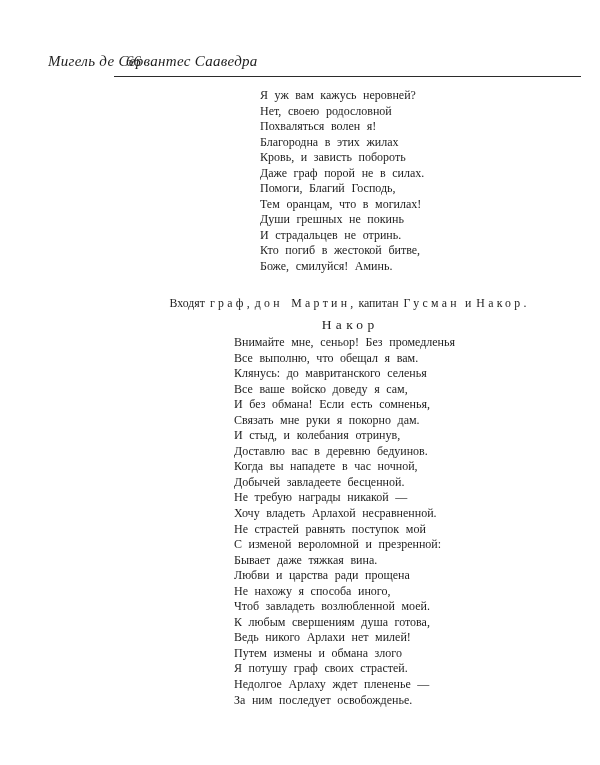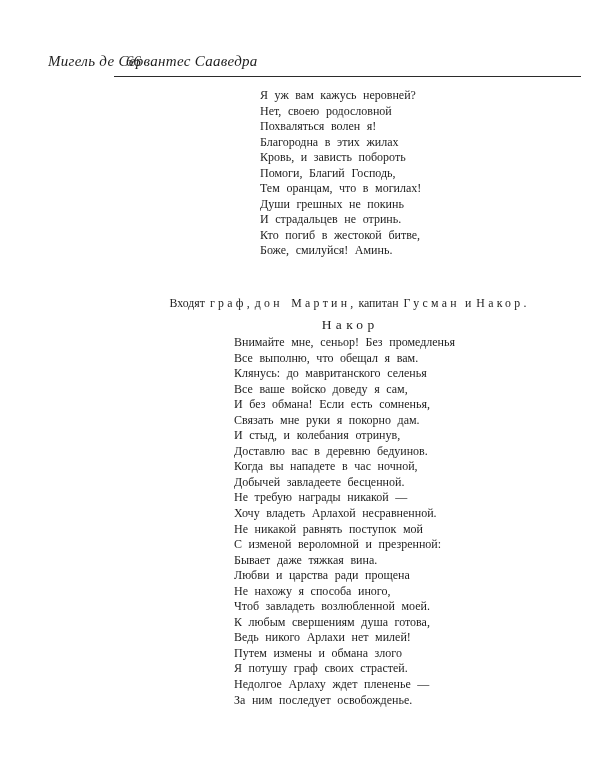--- a/index.html
+++ b/index.html
@@ -65,20 +65,21 @@
   </div>
 
   <div class="rule"></div>
 
   <div class="stanza stanza1">
       <div class="vline">Я уж вам кажусь неровней?</div>
       <div class="vline">Нет, своею родословной</div>
       <div class="vline">Похваляться волен я!</div>
       <div class="vline">Благородна в этих жилах</div>
       <div class="vline">Кровь, и зависть побороть</div>
+      <div class="vline">Даже граф порой не в силах.</div>
       <div class="vline">Помоги, Благий Господь,</div>
       <div class="vline">Тем оранцам, что в могилах!</div>
       <div class="vline">Души грешных не покинь</div>
       <div class="vline">И страдальцев не отринь.</div>
       <div class="vline">Кто погиб в жестокой битве,</div>
       <div class="vline">Боже, смилуйся! Аминь.</div>
     </div>
 
   <div class="stage"><span>Входят </span><span class="sp">граф</span><span>, </span><span class="sp">дон Мартин</span><span>, капитан </span><span class="sp">Гусман</span><span> и </span><span class="sp">Накор</span><span>.</span></div>
 
@@ -90,21 +91,21 @@
       <div class="vline">Клянусь: до мавританского селенья</div>
       <div class="vline">Все ваше войско доведу я сам,</div>
       <div class="vline">И без обмана! Если есть сомненья,</div>
       <div class="vline">Связать мне руки я покорно дам.</div>
       <div class="vline">И стыд, и колебания отринув,</div>
       <div class="vline">Доставлю вас в деревню бедуинов.</div>
       <div class="vline">Когда вы нападете в час ночной,</div>
       <div class="vline">Добычей завладеете бесценной.</div>
       <div class="vline">Не требую награды никакой —</div>
       <div class="vline">Хочу владеть Арлахой несравненной.</div>
-      <div class="vline">Не никакой равнять поступок мой</div>
+      <div class="vline">Не страстей равнять поступок мой</div>
       <div class="vline">С изменой вероломной и презренной:</div>
       <div class="vline">Бывает даже тяжкая вина.</div>
       <div class="vline">Любви и царства ради прощена</div>
       <div class="vline">Не нахожу я способа иного,</div>
       <div class="vline">Чтоб завладеть возлюбленной моей.</div>
       <div class="vline">К любым свершениям душа готова,</div>
       <div class="vline">Ведь никого Арлахи нет милей!</div>
       <div class="vline">Путем измены и обмана злого</div>
       <div class="vline">Я потушу граф своих страстей.</div>
       <div class="vline">Недолгое Арлаху ждет плененье —</div>

